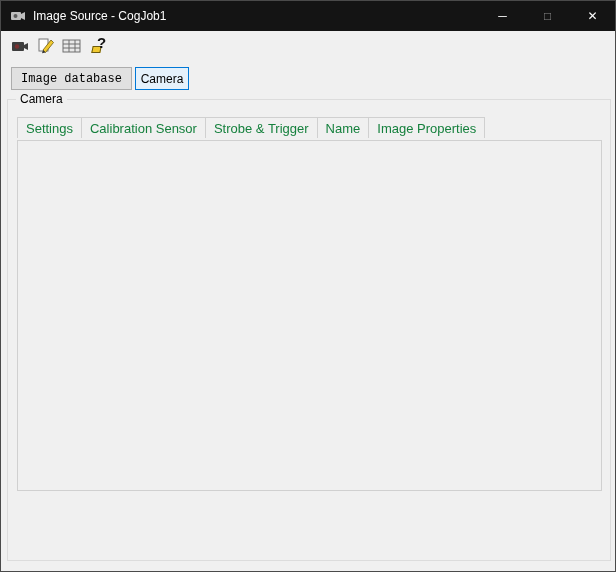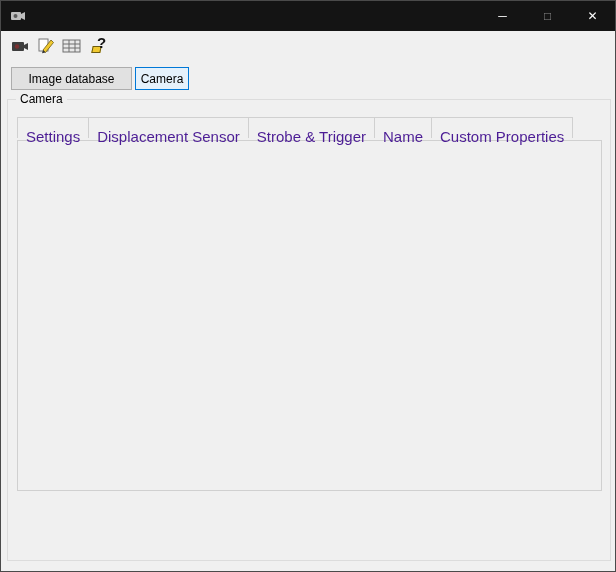--- a/index.html
+++ b/index.html
@@ -23,21 +23,21 @@
   .btn { position: absolute; font-size: 12px; display: flex; align-items: center; justify-content: center; background: #e1e1e1; border: 1px solid #adadad; color: #000; cursor: default; }
   .btn.sel { background: #e5f1fb; border-color: #0078d7; }
   .btn.browse { background: #dddddd; border-color: #a8a8a8; }
 
   
   .grp { position: absolute; border: 1px solid #dcdcdc; }
   .grp-lbl { position: absolute; top: -8px; background: #f0f0f0; padding: 0 4px; font-size: 12px; white-space: nowrap; }
 
   
   .tabs { position: absolute; left: 16px; top: 116px; display: flex; align-items: flex-end; z-index: 2; }
-  .tab { font-size: 15px; padding: 8px 8px; height: 21px; line-height: 21px; border: 1px solid #d0d0d0; border-bottom: none; background: #f0f0f0; color: #4c1d95; margin-right: -1px; }
+  .tab { font-size: 13px; padding: 0 8px; height: 21px; line-height: 21px; border: 1px solid #d0d0d0; border-bottom: none; background: #f0f0f0; color: #15803d; margin-right: -1px; }
   .tab.active { height: 24px; line-height: 24px; border-color: #c2c2c2; position: relative; z-index: 3; background: #f0f0f0; }
   .tabpanel { position: absolute; left: 16px; top: 139px; width: 585px; height: 351px; border: 1px solid #d0d0d0; background: #f0f0f0; z-index: 1; }
 
   
   .lbl { position: absolute; font-size: 12px; color: #000; white-space: nowrap; }
   .lbl.dis { color: #8b8b8b; }
 
   
   .cb { position: absolute; width: 13px; height: 13px; background: #fff; border: 1px solid #333; font-size: 12px; line-height: 11px; text-align: center; color: #111; overflow: hidden; }
   .cb.dis { border-color: #bdbdbd; background: #f5f5f5; color: #9a9a9a; }
@@ -67,20 +67,21 @@
 <div class="window">
 
   <div class="titlebar">
     <span class="app-icon">
       <svg width="16" height="16" viewBox="0 0 16 16">
         <rect x="1" y="4" width="10" height="8" rx="1" fill="#bdbdbd"></rect>
         <polygon points="11,6 15,4 15,12 11,10" fill="#bdbdbd"></polygon>
         <circle cx="5.5" cy="8" r="2" fill="#5a5a5a"></circle>
       </svg>
     </span>
+    <span class="title-text">Image Source - CogJob1</span>
     <div class="win-btn" style="right:90px;">─</div>
     <div class="win-btn max" style="right:45px;">□</div>
     <div class="win-btn" style="right:0;">✕</div>
   </div>
 
   <div class="tb-icon" style="left:8px; top:35px;">
     <svg width="18" height="16" viewBox="0 0 18 16">
       <rect x="1" y="4" width="12" height="9" rx="1" fill="#3d3d3d"></rect>
       <polygon points="13,7 17,5 17,12 13,10" fill="#3d3d3d"></polygon>
       <circle cx="6" cy="8.5" r="2.2" fill="#7a3030"></circle>
@@ -102,33 +103,33 @@
       <line x1="13" y1="2" x2="13" y2="14" stroke="#6f6f6f"></line>
     </svg>
   </div>
   <div class="tb-icon" style="left:88px; top:34px;">
     <span class="help-wrap">
       <span class="help-book"></span>
       <span class="help-q">?</span>
     </span>
   </div>
 
-  <div class="btn" style="left:10px; top:66px; width:121px; height:23px;">Image database</div>
+  <div class="btn" style="left:10px; top:66px; width:121px; height:23px;font-family:Liberation Mono, monospace;">Image database</div>
   <div class="btn sel" style="left:134px; top:66px; width:54px; height:23px;">Camera</div>
 
   <div class="grp" style="left:6px; top:98px; width:604px; height:462px;">
     <span class="grp-lbl" style="left:8px;">Camera</span>
   </div>
 
   <div class="tabs">
     <div class="tab">Settings</div>
-    <div class="tab">Displacement Sensor</div>
+    <div class="tab">Calibration Sensor</div>
     <div class="tab">Strobe &amp; Trigger</div>
     <div class="tab">Name</div>
-    <div class="tab">Custom Properties</div>
+    <div class="tab">Image Properties</div>
   </div>
   <div class="tabpanel"></div>
 
   <div class="cb" style="left:34px; top:151px;"></div>
   <span class="lbl" style="left:54px; top:151px;">Enable Field Calibration</span>
 
   <div class="grp" style="left:30px; top:173px; width:556px; height:217px;">
     <span class="grp-lbl lbl dis" style="left:8px; position:absolute;">Field Calibration Parameters</span>
   </div>
 

